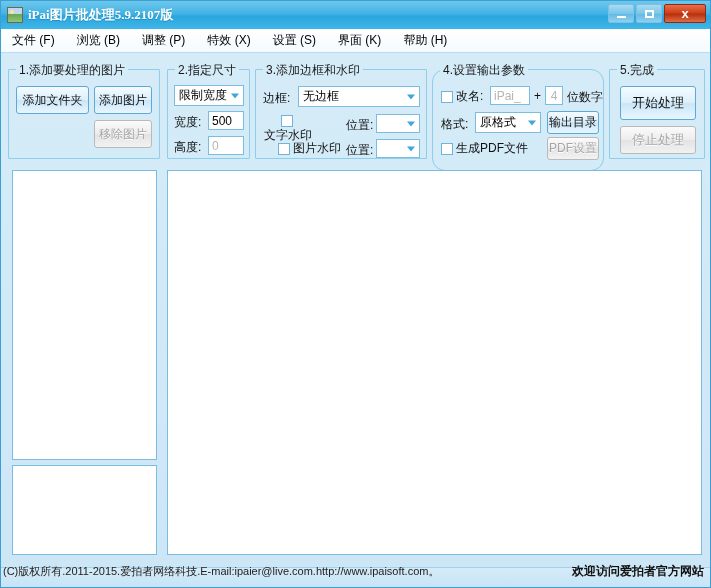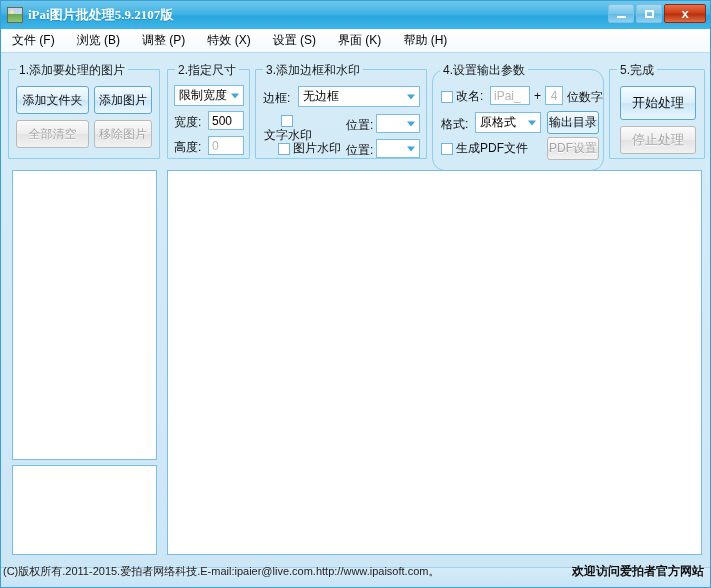--- a/index.html
+++ b/index.html
@@ -227,21 +227,20 @@
     <div class="menu-item">特效 (X)</div>
     <div class="menu-item">设置 (S)</div>
     <div class="menu-item">界面 (K)</div>
     <div class="menu-item">帮助 (H)</div>
   </div>
 
   <div class="group" style="left:7px; top:68px; width:152px; height:90px;">
     <div class="legend">1.添加要处理的图片</div>
     <div class="btn" style="left:7px; top:16px; width:73px; height:28px;">添加文件夹</div>
     <div class="btn" style="left:85px; top:16px; width:58px; height:28px;">添加图片</div>
-    <div class="btn disabled" style="left:7px; top:50px; width:73px; height:28px;">全部清空</div>
     <div class="btn disabled" style="left:85px; top:50px; width:58px; height:28px;">移除图片</div>
   </div>
 
   <div class="group" style="left:166px; top:68px; width:83px; height:90px;">
     <div class="legend">2.指定尺寸</div>
     <div class="combo" style="left:6px; top:15px; width:70px; height:21px;">
       <span>限制宽度</span>
       <span class="arrow"></span>
     </div>
     <div class="lbl" style="left:6px; top:44px;">宽度:</div>

